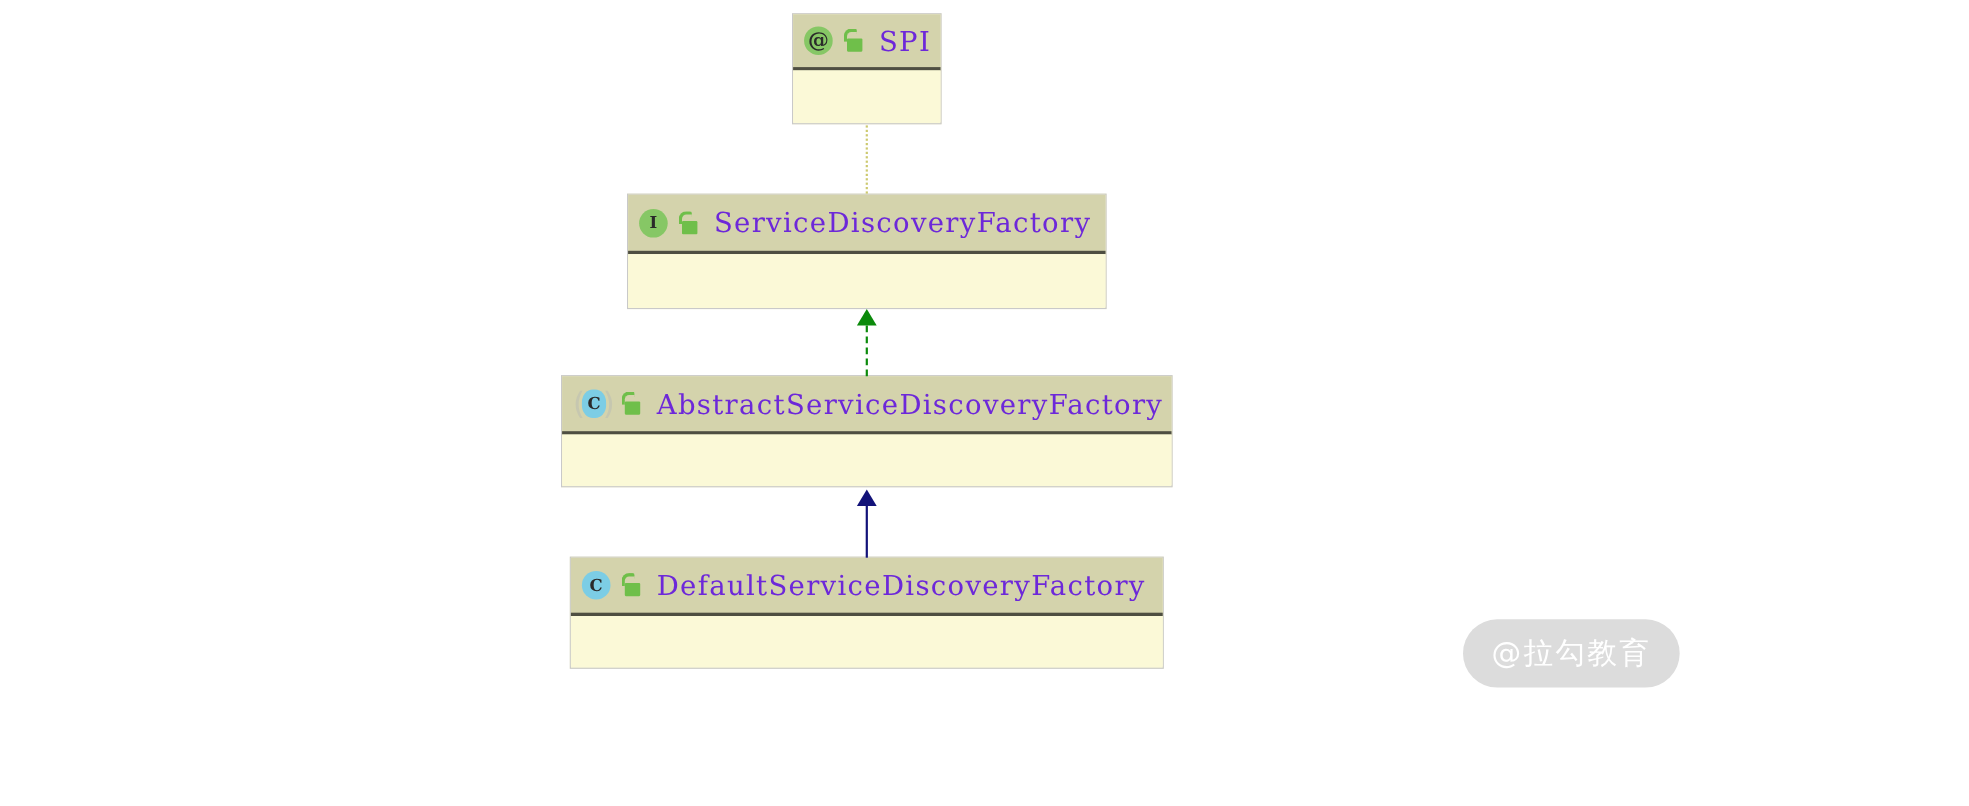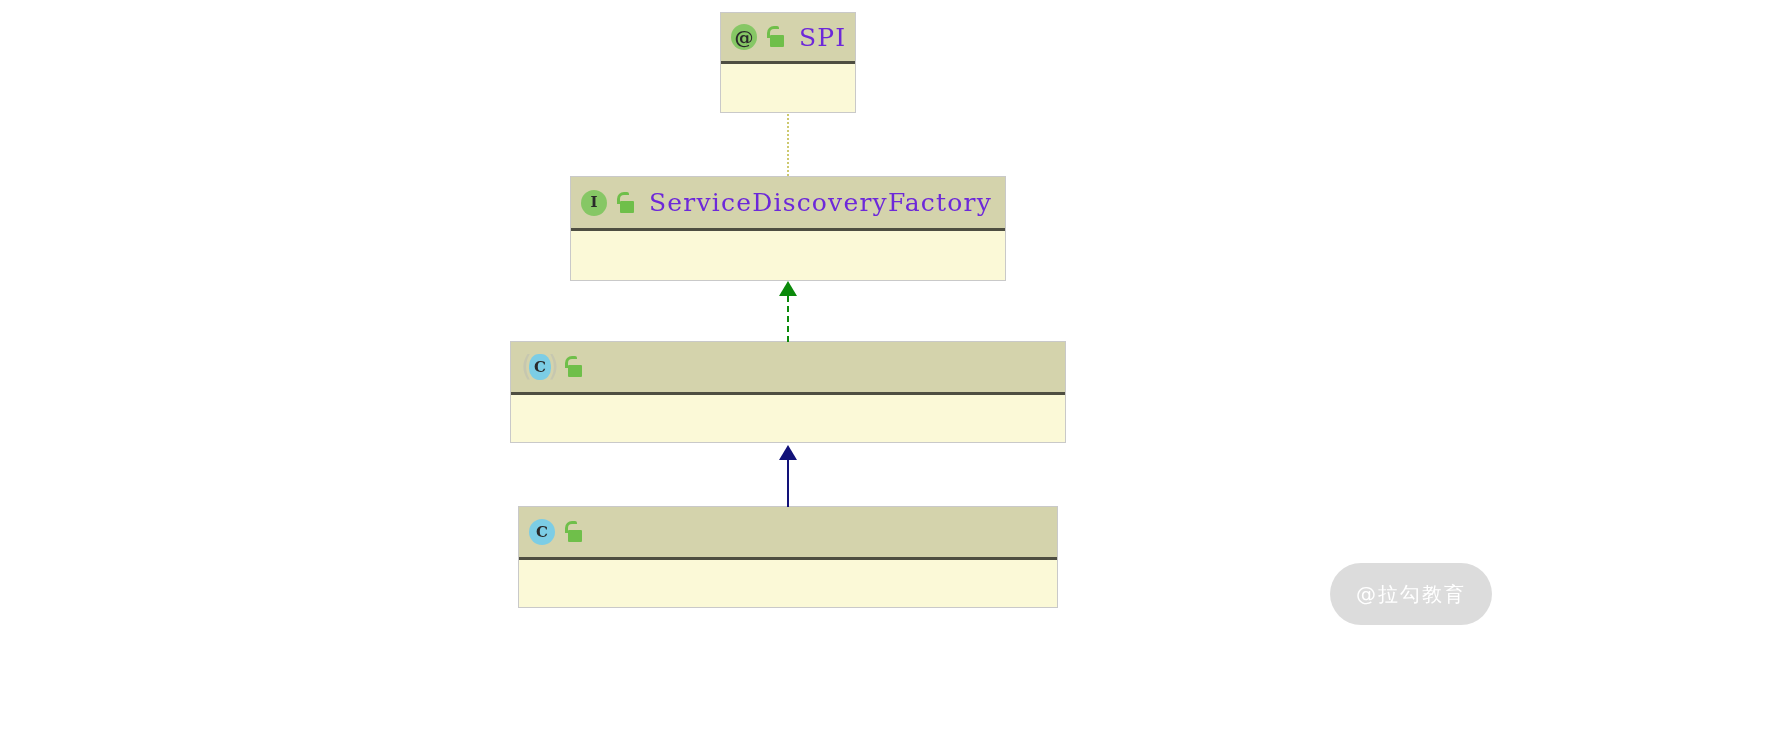--- a/index.html
+++ b/index.html
@@ -155,21 +155,21 @@
   
   .watermark {
     position: absolute;
     display: inline-flex;
     align-items: center;
     justify-content: center;
     background: #dcdcdc;
     border-radius: 34px;
     color: #ffffff;
     font-family: "DejaVu Sans", "Liberation Sans", sans-serif;
-    font-size: 20px;
+    font-size: 27px;
     letter-spacing: 2px;
     padding: 0 26px;
     white-space: nowrap;
   }
 </style>
 </head>
 <body>
 
 <div id="canvas">
 
@@ -207,33 +207,35 @@
         <span class="ico-abstract-wrap">
           <span class="brk l">(</span>
           <span class="ico-circle ico-class">C</span>
           <span class="brk r">)</span>
         </span>
       </span>
       <span class="ico-lock" style="margin-left:4px;">
         <span class="shackle"></span>
         <span class="bodybox"></span>
       </span>
+      <span class="uml-title">AbstractServiceDiscoveryFactory</span>
     </div>
     <div class="uml-body" style="height:46px;"></div>
   </div>
 
   <div class="uml-node" style="left:518px; top:506px; width:540px; height:102px;">
     <div class="uml-header" style="height:53px;">
       <span class="icon-slot">
         <span class="ico-circle ico-class">C</span>
       </span>
       <span class="ico-lock">
         <span class="shackle"></span>
         <span class="bodybox"></span>
       </span>
+      <span class="uml-title">DefaultServiceDiscoveryFactory</span>
     </div>
     <div class="uml-body" style="height:46px;"></div>
   </div>
 
   <div class="conn conn-dotted-vert" style="left:787px; top:114px; height:62px;"></div>
 
   <div class="conn conn-dashed-vert" style="left:787px; top:296px; height:46px;"></div>
   <div class="arrowhead arrow-green" style="left:779px; top:281px;"></div>
 
   <div class="conn conn-solid-vert" style="left:787px; top:460px; height:47px;"></div>

